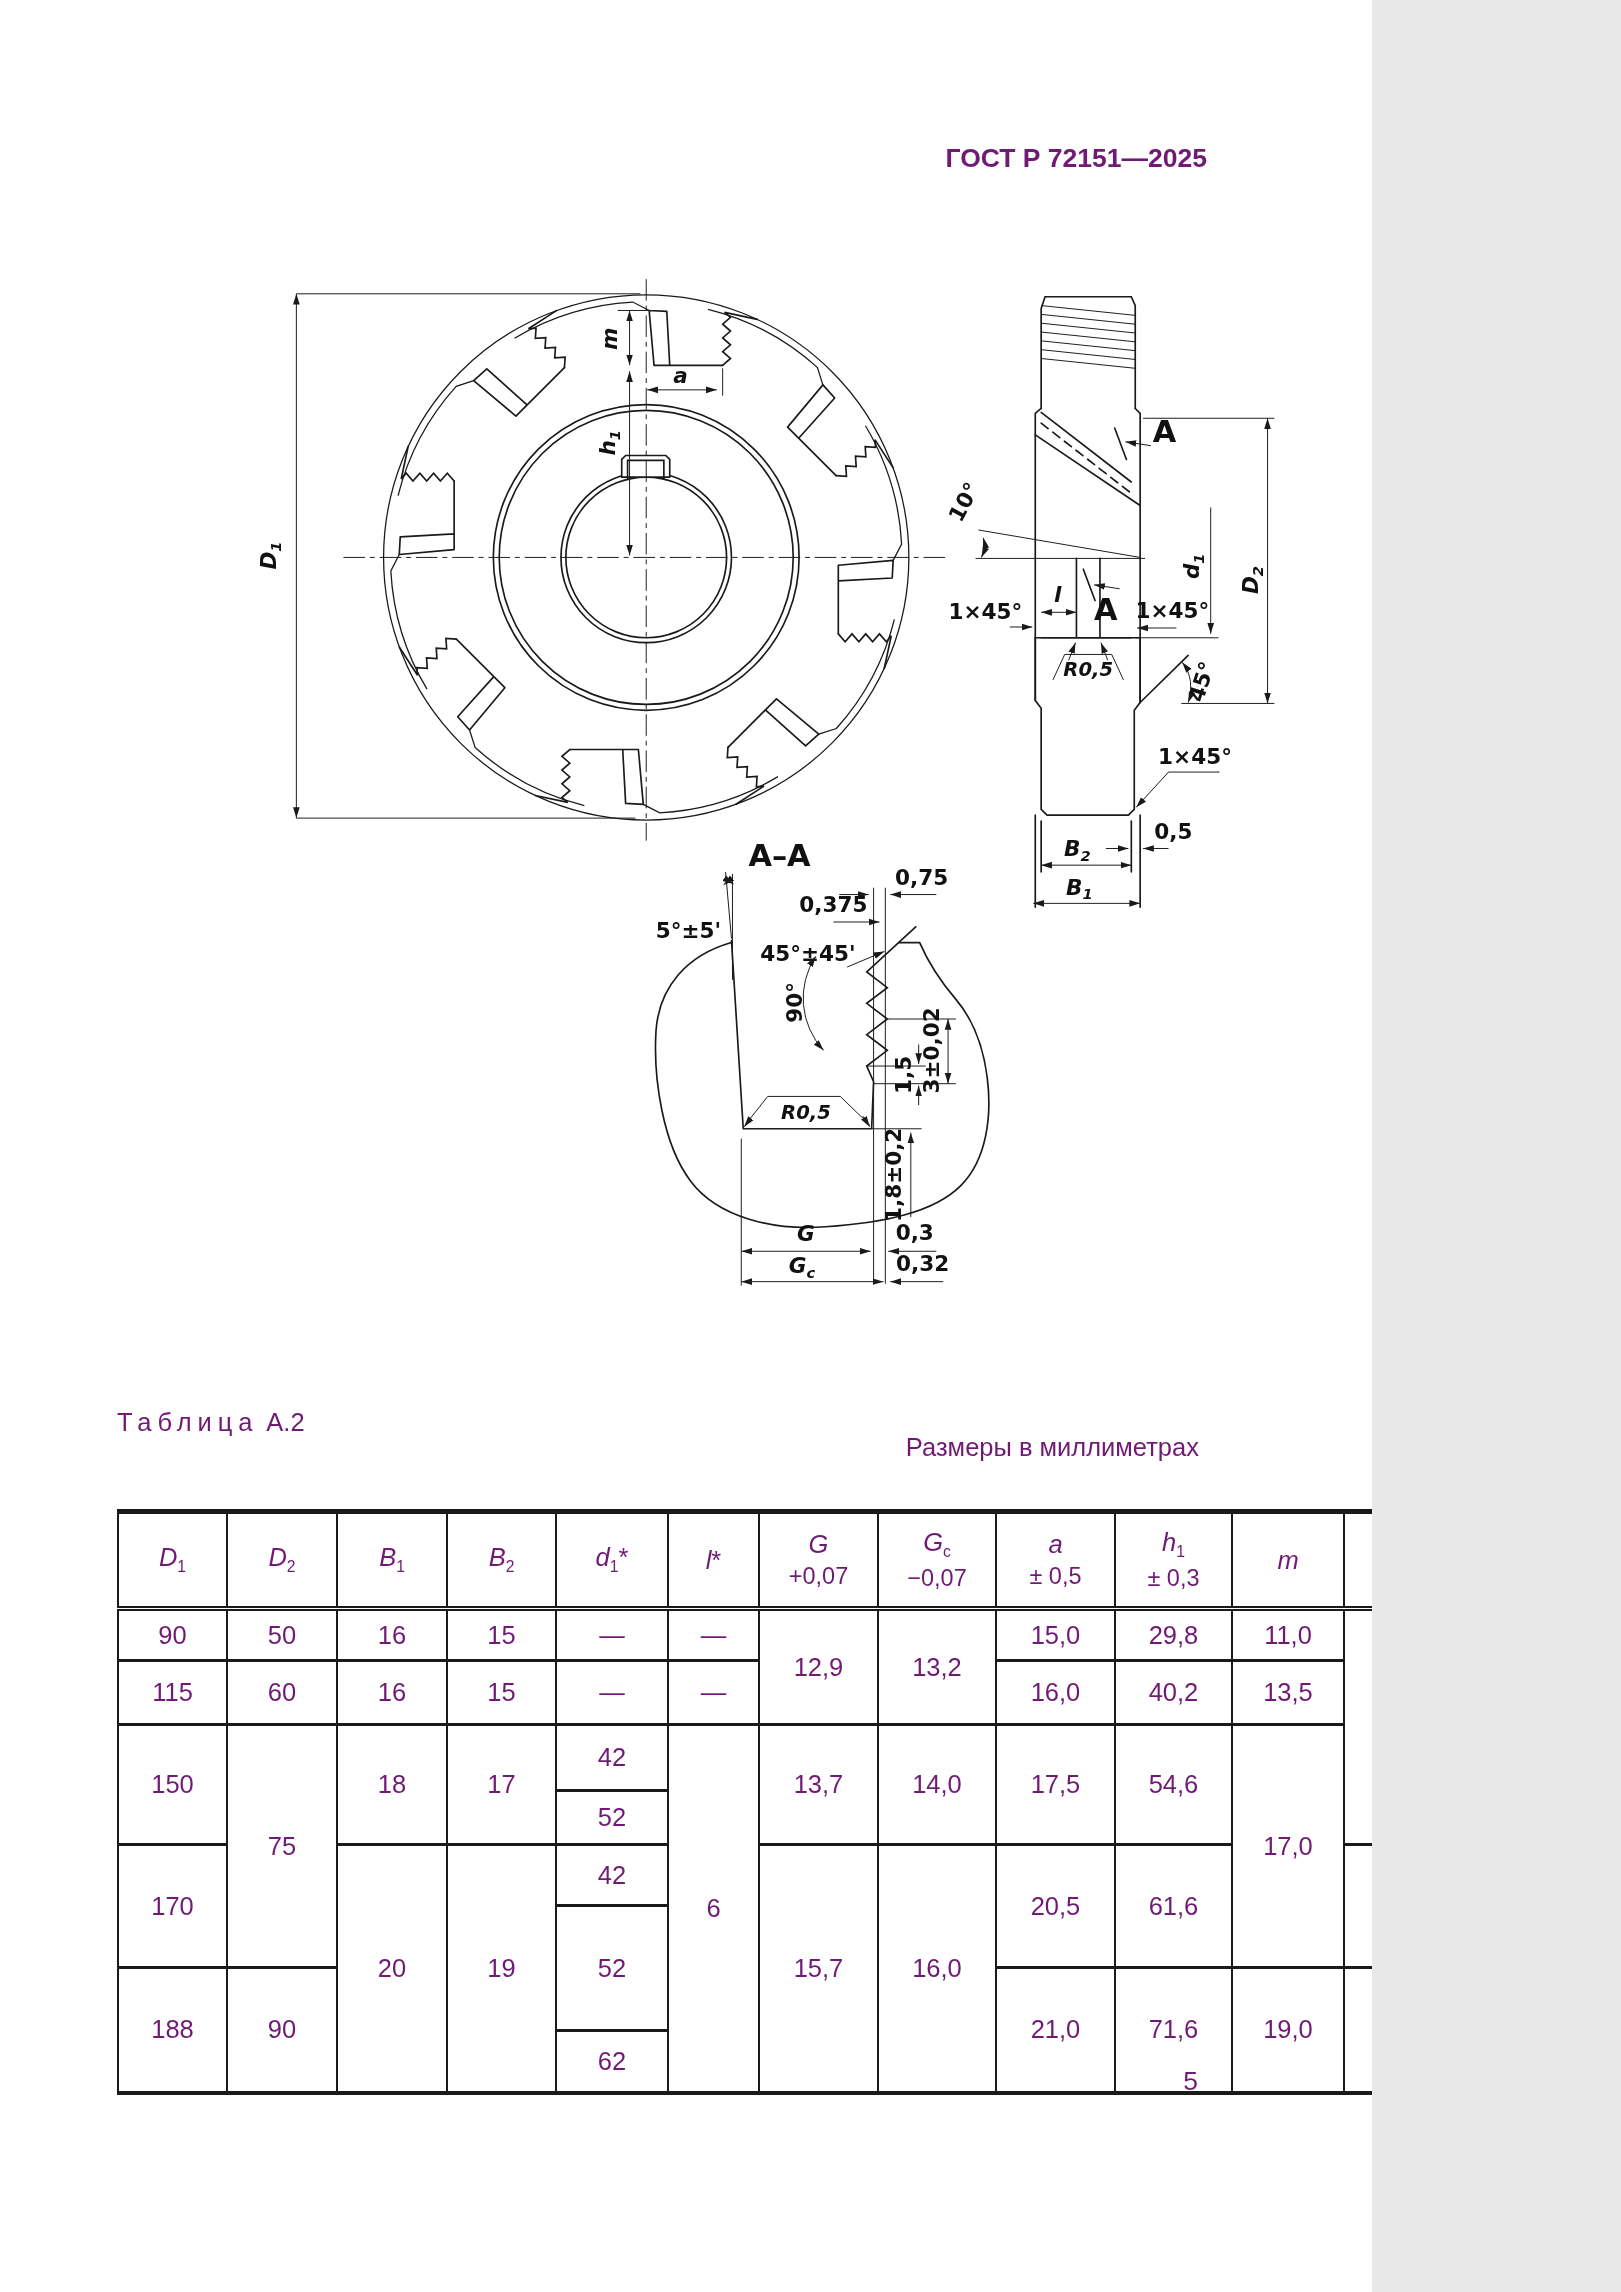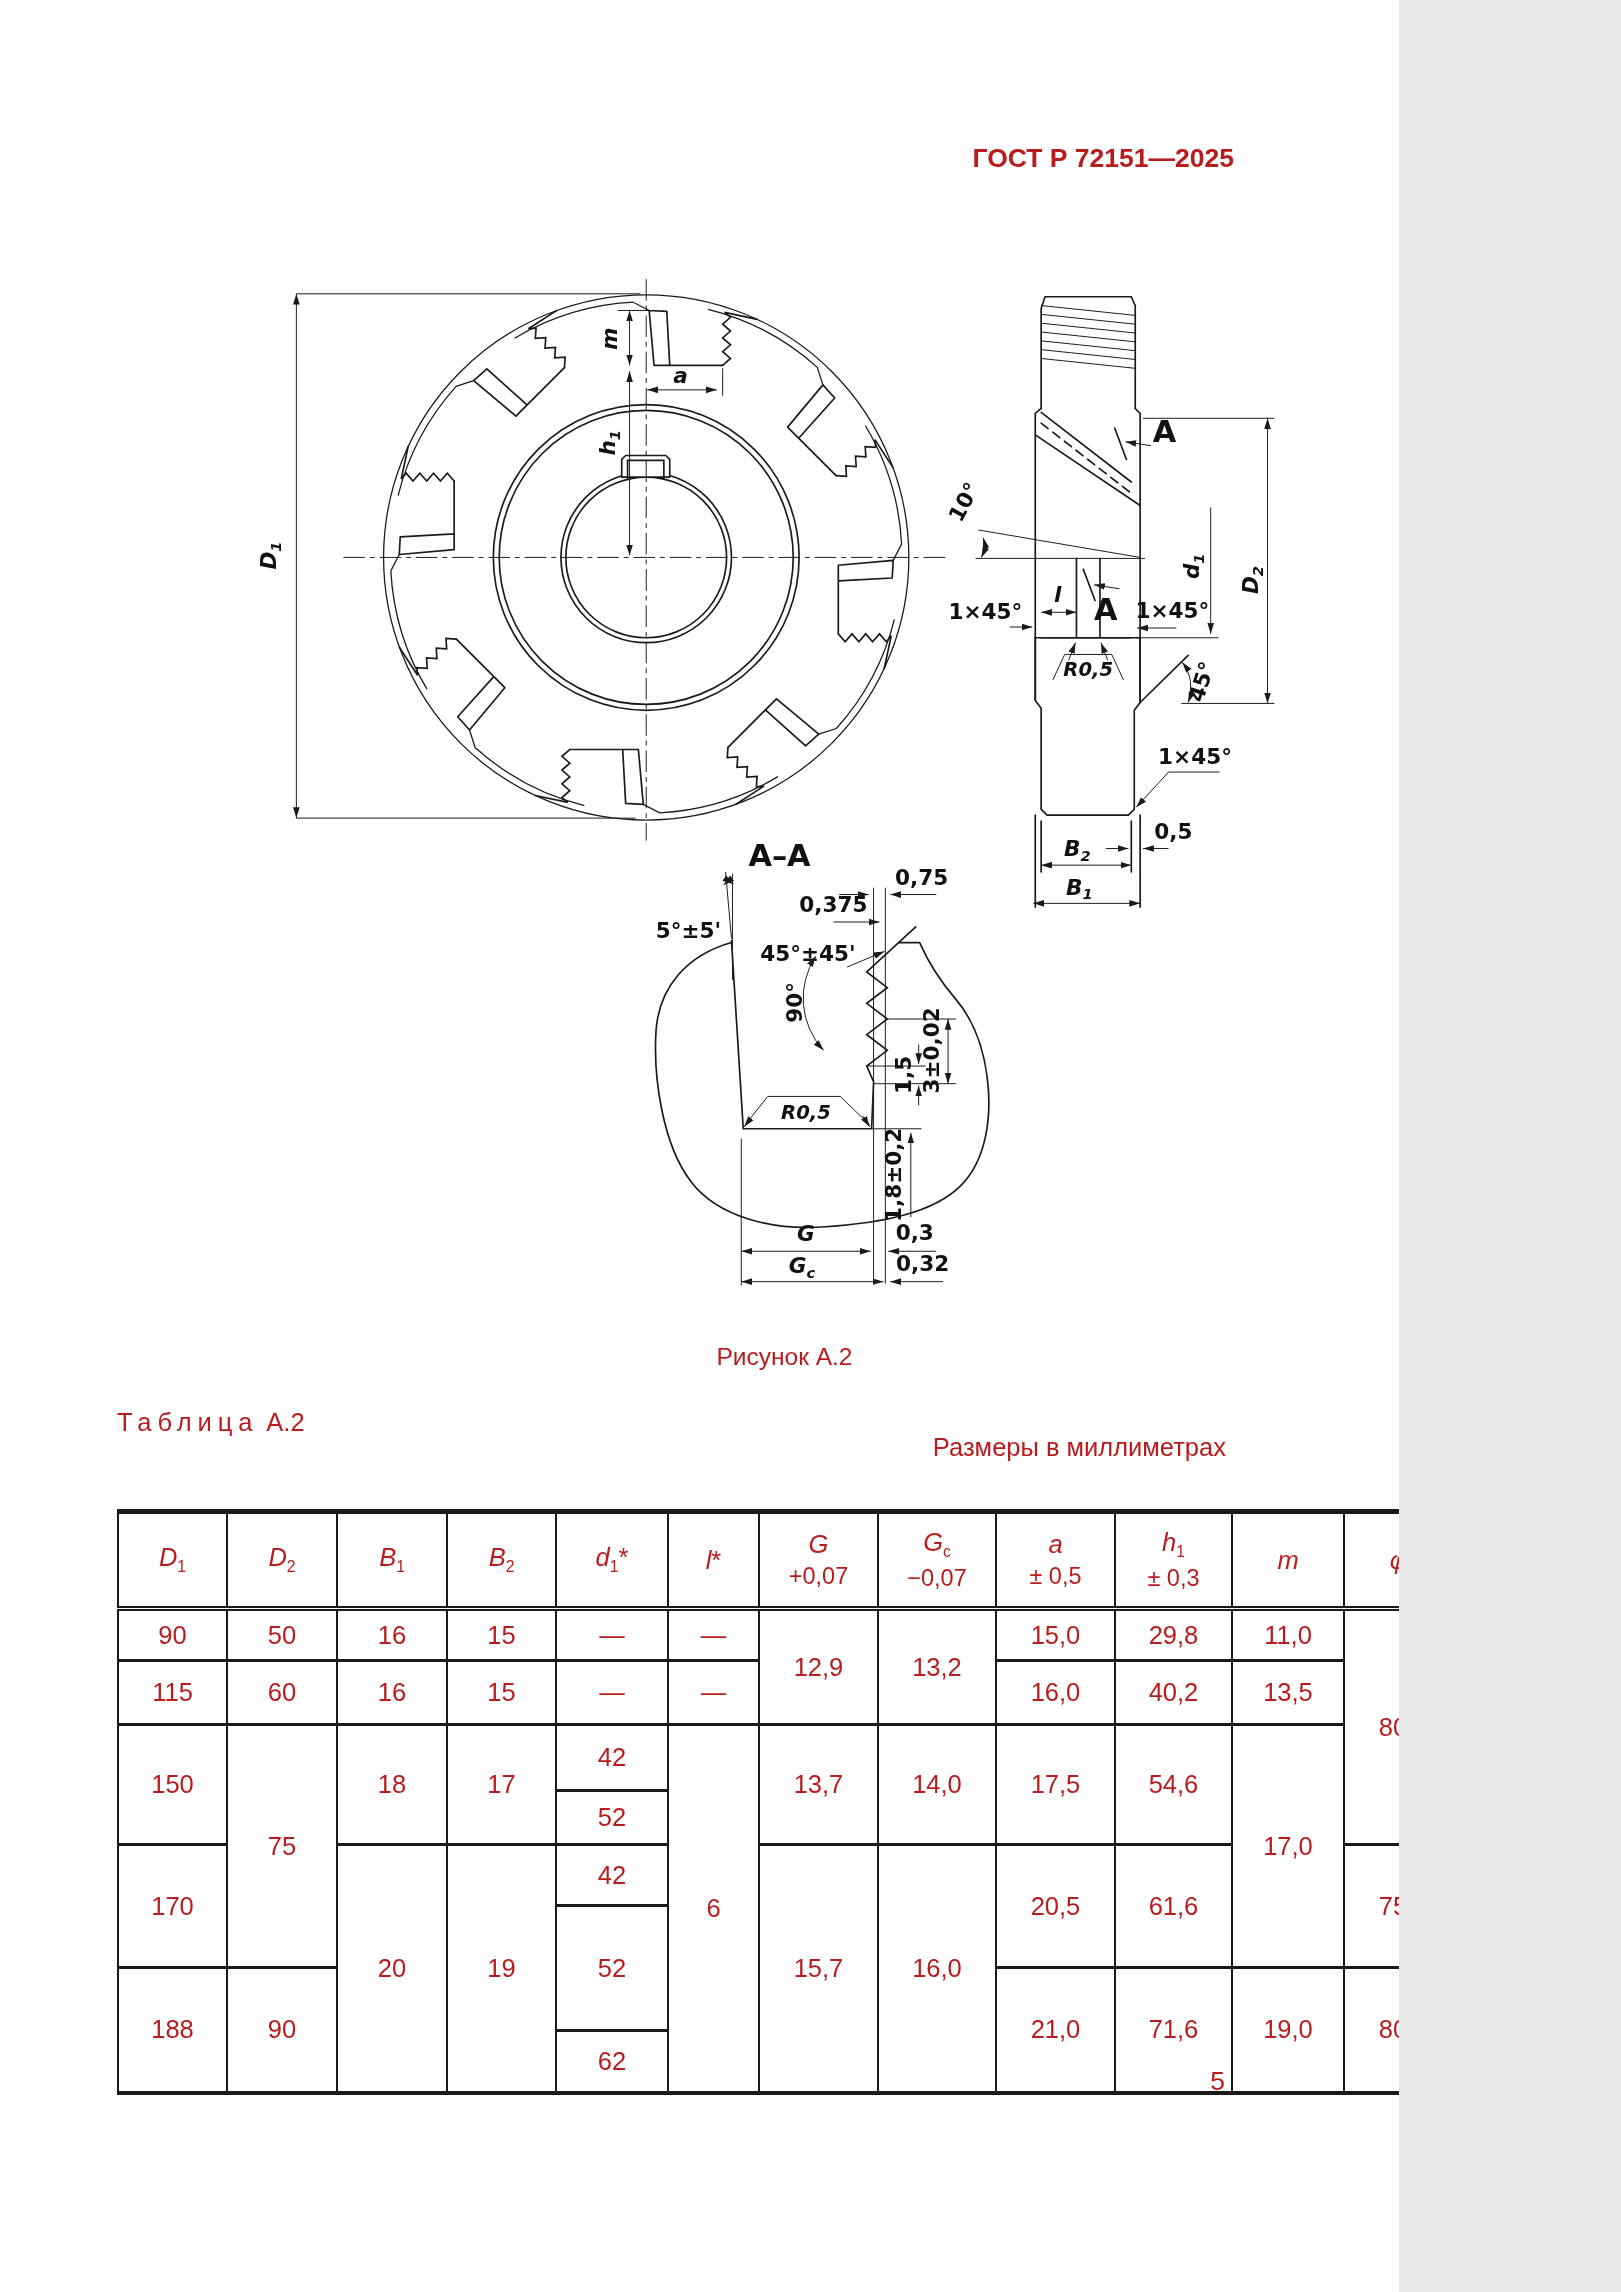--- a/index.html
+++ b/index.html
@@ -1,17 +1,17 @@
 <!DOCTYPE html>
 <html><head>
 <meta charset="utf-8">
 <style>
   html,body{margin:0;padding:0;background:#e8e8e8;}
   .page{position:relative;width:1372px;height:2293px;background:#ffffff;
-        font-family:"Liberation Sans",sans-serif;color:#b91c1c;overflow:hidden;padding-left:27px;}
+        font-family:"Liberation Sans",sans-serif;color:#701a75;overflow:hidden;}
   .hdr{position:absolute;top:143px;right:165px;font-size:26.5px;font-weight:bold;}
   .intro{position:absolute;top:236px;left:185px;width:1078px;font-size:25.5px;}
   .caption{position:absolute;top:1343px;left:167px;width:1235px;text-align:center;font-size:24.5px;}
   .tbl-title{position:absolute;top:1408px;left:117px;font-size:25.5px;}
   .tbl-title .sp{letter-spacing:5.9px;margin-right:8px;}
   .units{position:absolute;top:1433px;right:173px;font-size:25.5px;}
   .pagenum{position:absolute;top:2066px;right:174px;font-size:26.5px;}
   svg text{fill:#111;}
   .lb{font-family:"DejaVu Sans",sans-serif;font-size:22px;font-weight:600;}
   .li{font-style:italic;}
@@ -199,21 +199,20 @@
       <text class="lb li" x="822" y="1267" text-anchor="middle">G</text>
       <path class="t d1" d="M955,1277 L906,1277"></path>
       <text class="lb" x="933" y="1266" text-anchor="middle">0,3</text>
       <path class="t d2" d="M756,1308 L901,1308"></path>
       <text class="lb li" x="818" y="1299" text-anchor="middle"><tspan>G</tspan><tspan class="sb" dy="5">c</tspan></text>
       <path class="t d1" d="M962,1308 L908,1308"></path>
       <text class="lb" x="941" y="1297" text-anchor="middle">0,32</text>
     </g>
   </svg>
 
-  <div class="caption">Рисунок А.2</div>
 
   <div class="tbl-title"><span class="sp">Таблица</span><span>А.2</span></div>
   <div class="units">Размеры в миллиметрах</div>
 
   <table class="gt">
     <colgroup>
       <col style="width:109px">
         <col style="width:110px">
         <col style="width:110px">
         <col style="width:109px">

